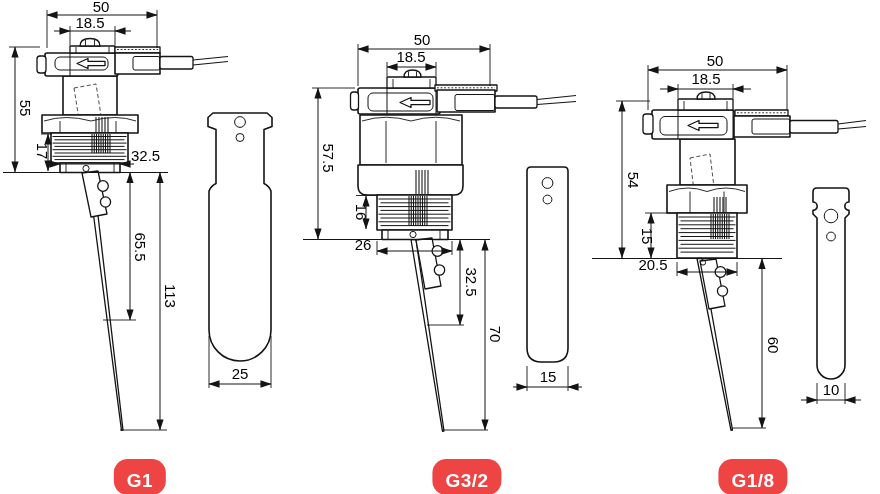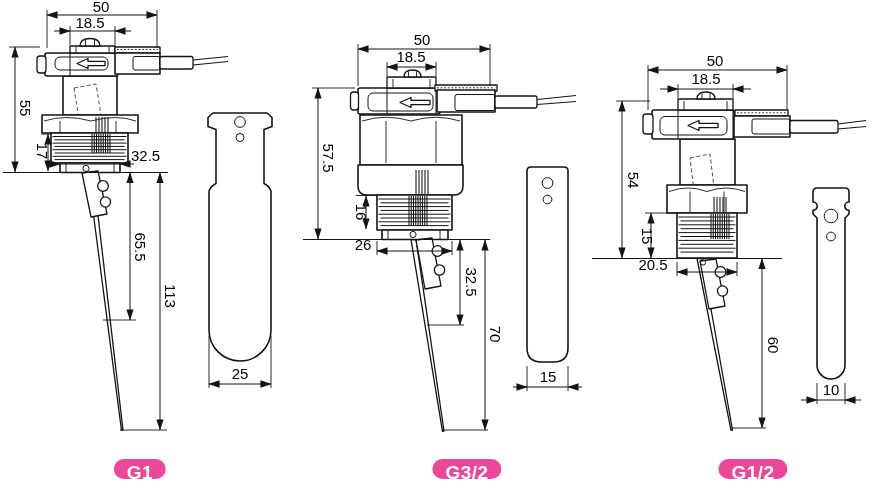--- a/index.html
+++ b/index.html
@@ -9,22 +9,22 @@
   .o{fill:#fff;stroke:#141414;stroke-width:1.6;stroke-linejoin:round;}
   .o2{fill:#fff;stroke:#141414;stroke-width:1.3;stroke-linejoin:round;}
   .t{fill:none;stroke:#141414;stroke-width:1;}
   .thin{fill:none;stroke:#141414;stroke-width:0.9;}
   .mech{fill:none;stroke:#3a3a3a;stroke-width:0.9;stroke-dasharray:4 2.5;}
   .coil{fill:none;stroke:#141414;stroke-width:1.05;}
   .dim{fill:none;stroke:#141414;stroke-width:1;}
   .dash{stroke-dasharray:1.8 1.8;}
   .wire{fill:none;stroke:#141414;stroke-width:1.2;}
   .dt{font-family:"Liberation Sans",sans-serif;font-size:15px;fill:#000;}
-  .badge{position:absolute;top:459px;height:20px;line-height:27px;padding:0 13px;
-         border-radius:14px;background:#ec4899;color:#fff;font-weight:bold;
+  .badge{position:absolute;top:459px;height:20px;line-height:27px;padding:8px 13px;
+         border-radius:14px;background:#ef4444;color:#fff;font-weight:bold;
          font-size:19px;letter-spacing:.5px;transform:translateX(-50%);
          font-family:"Liberation Sans",sans-serif;}
 </style>
 </head>
 <body>
 
 <div id="stage">
 <svg width="880" height="494" viewBox="0 0 880 494">
   <defs>
     <marker id="arr" viewBox="0 0 10 8" refX="9.6" refY="4" markerWidth="11" markerHeight="8.8" orient="auto-start-reverse">
@@ -230,14 +230,14 @@
       <path class="dim" d="M817,400 H845"></path>
       <path class="dim" d="M801,400 H817" marker-end="url(#arr)"></path>
       <path class="dim" d="M861,400 H845" marker-end="url(#arr)"></path>
       <text class="dt" x="831" y="395" text-anchor="middle">10</text>
     </g>
   </g>
 </svg>
 
 <div class="badge" style="left:140px">G1</div>
 <div class="badge" style="left:467px">G3/2</div>
-<div class="badge" style="left:753px">G1/2</div>
+<div class="badge" style="left:753px">G1/8</div>
 </div>
 
 </body></html>

